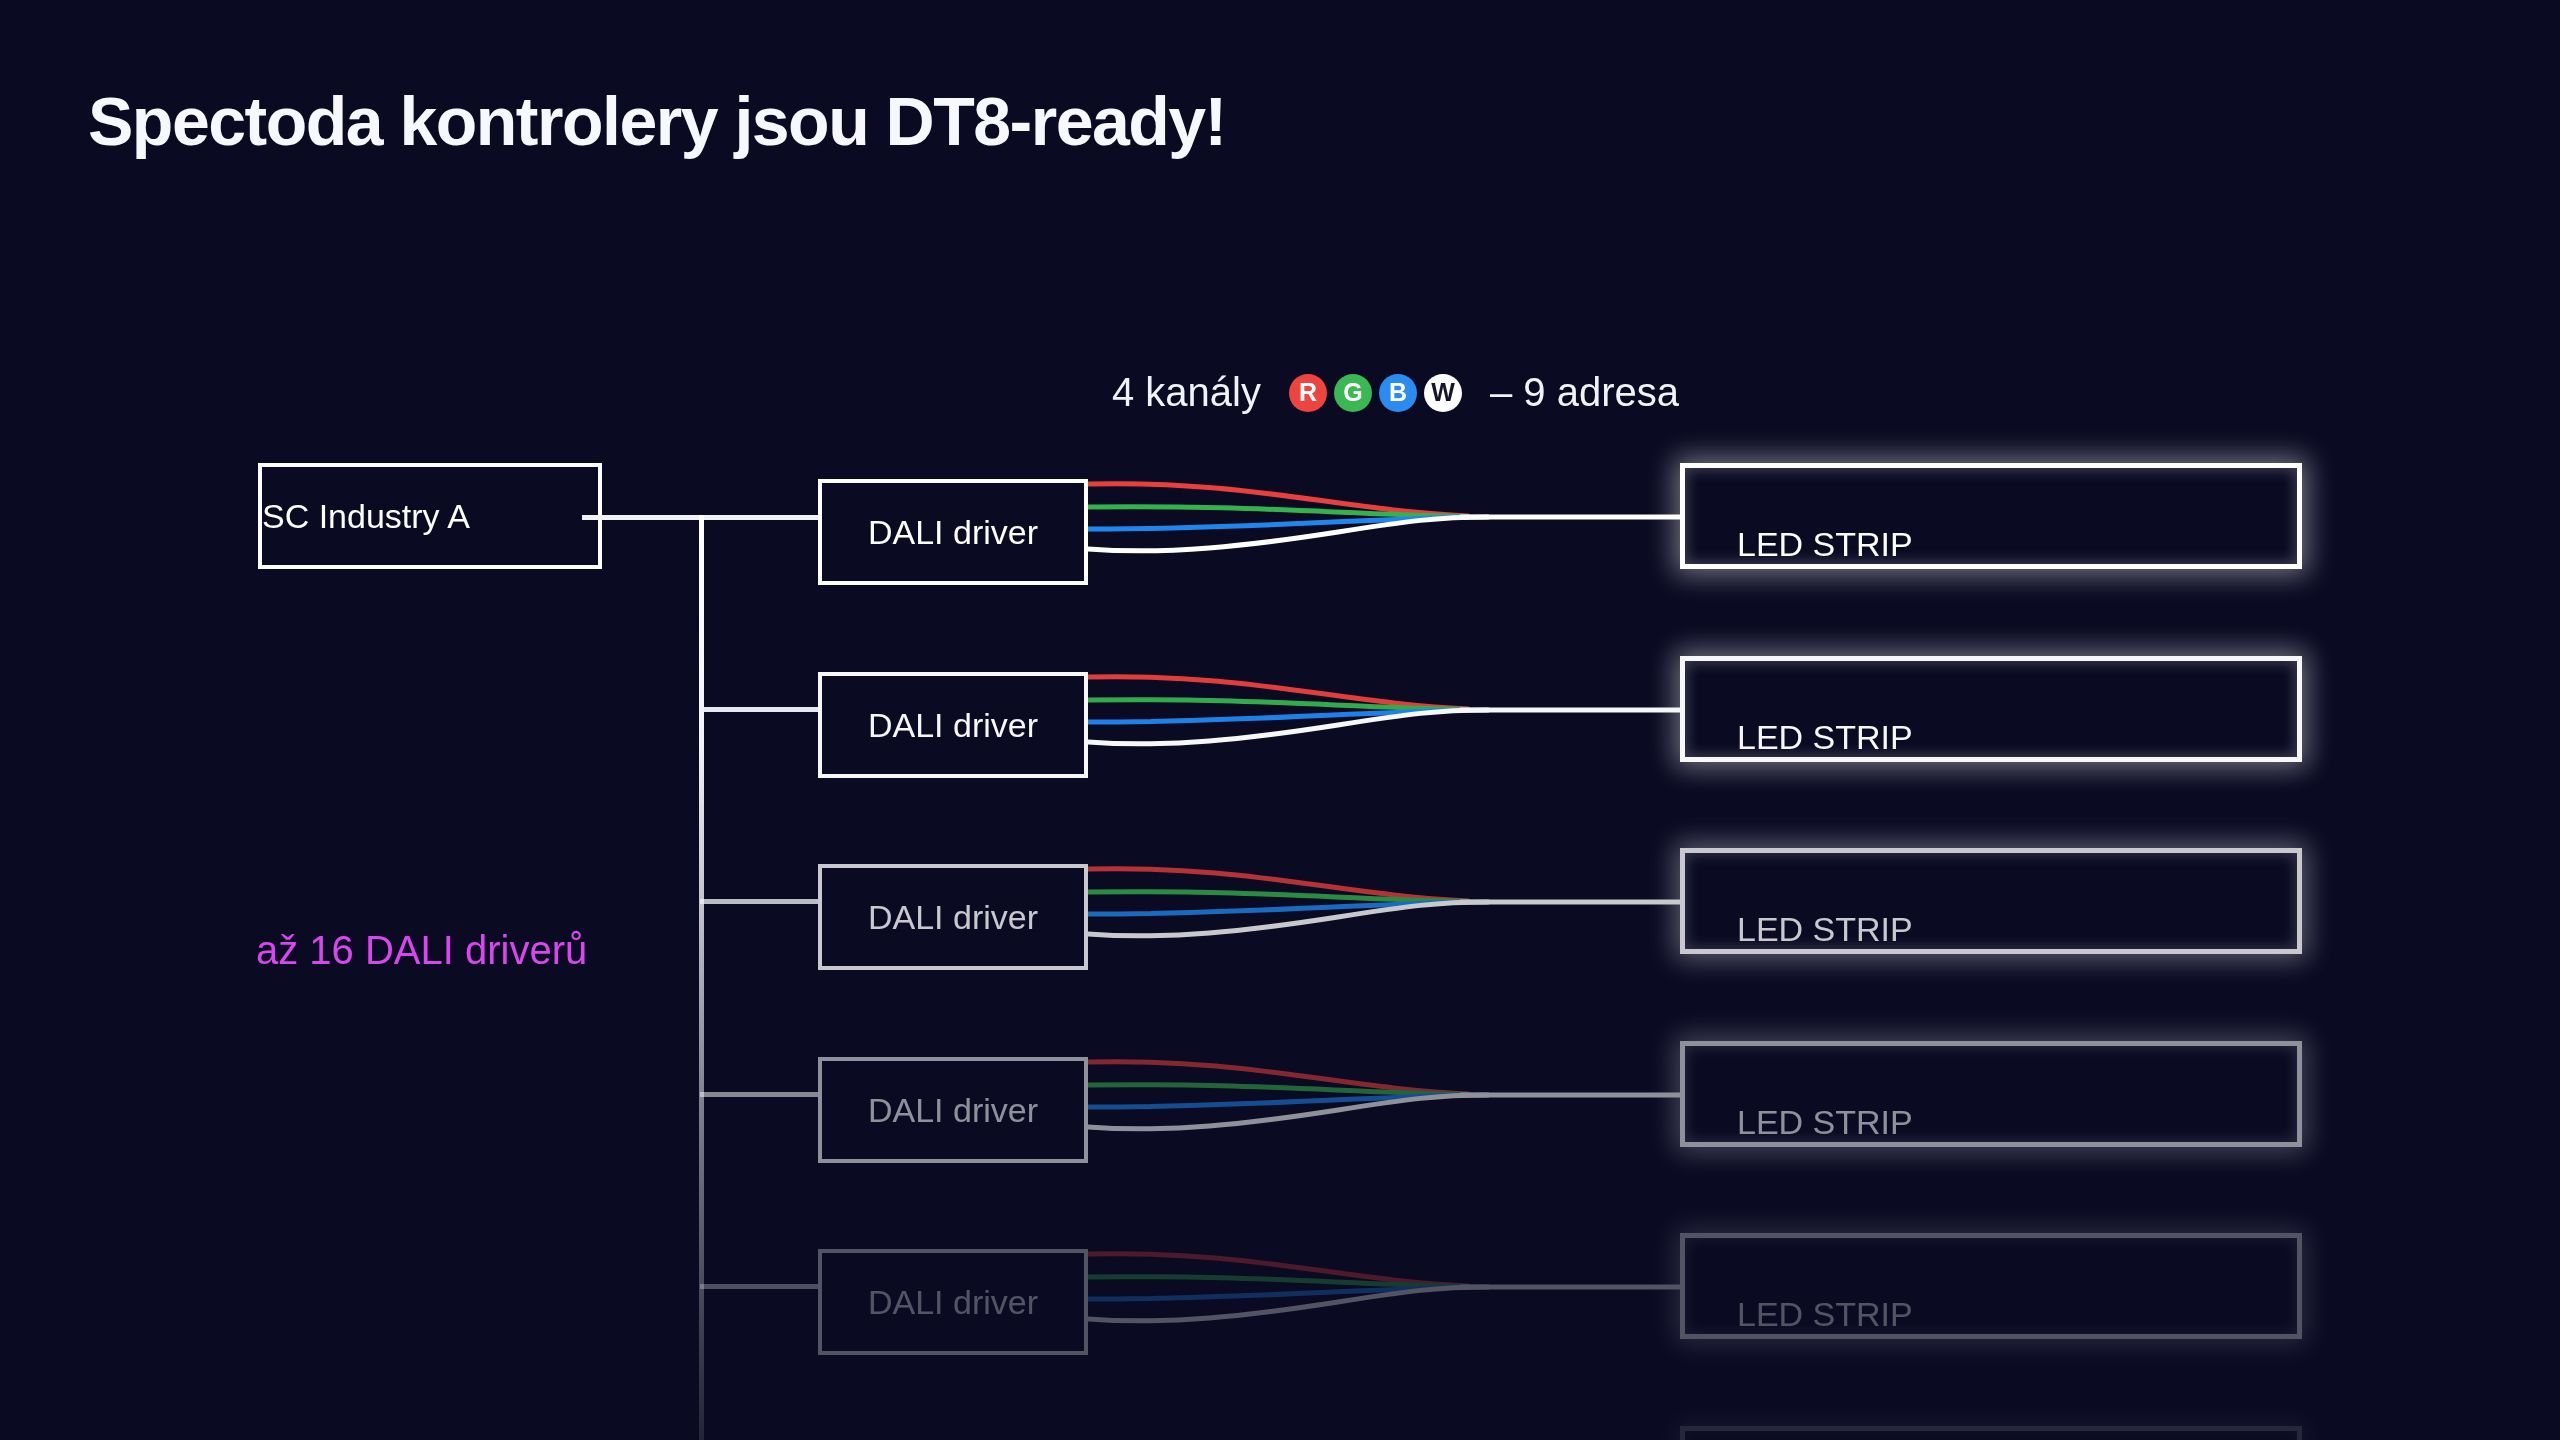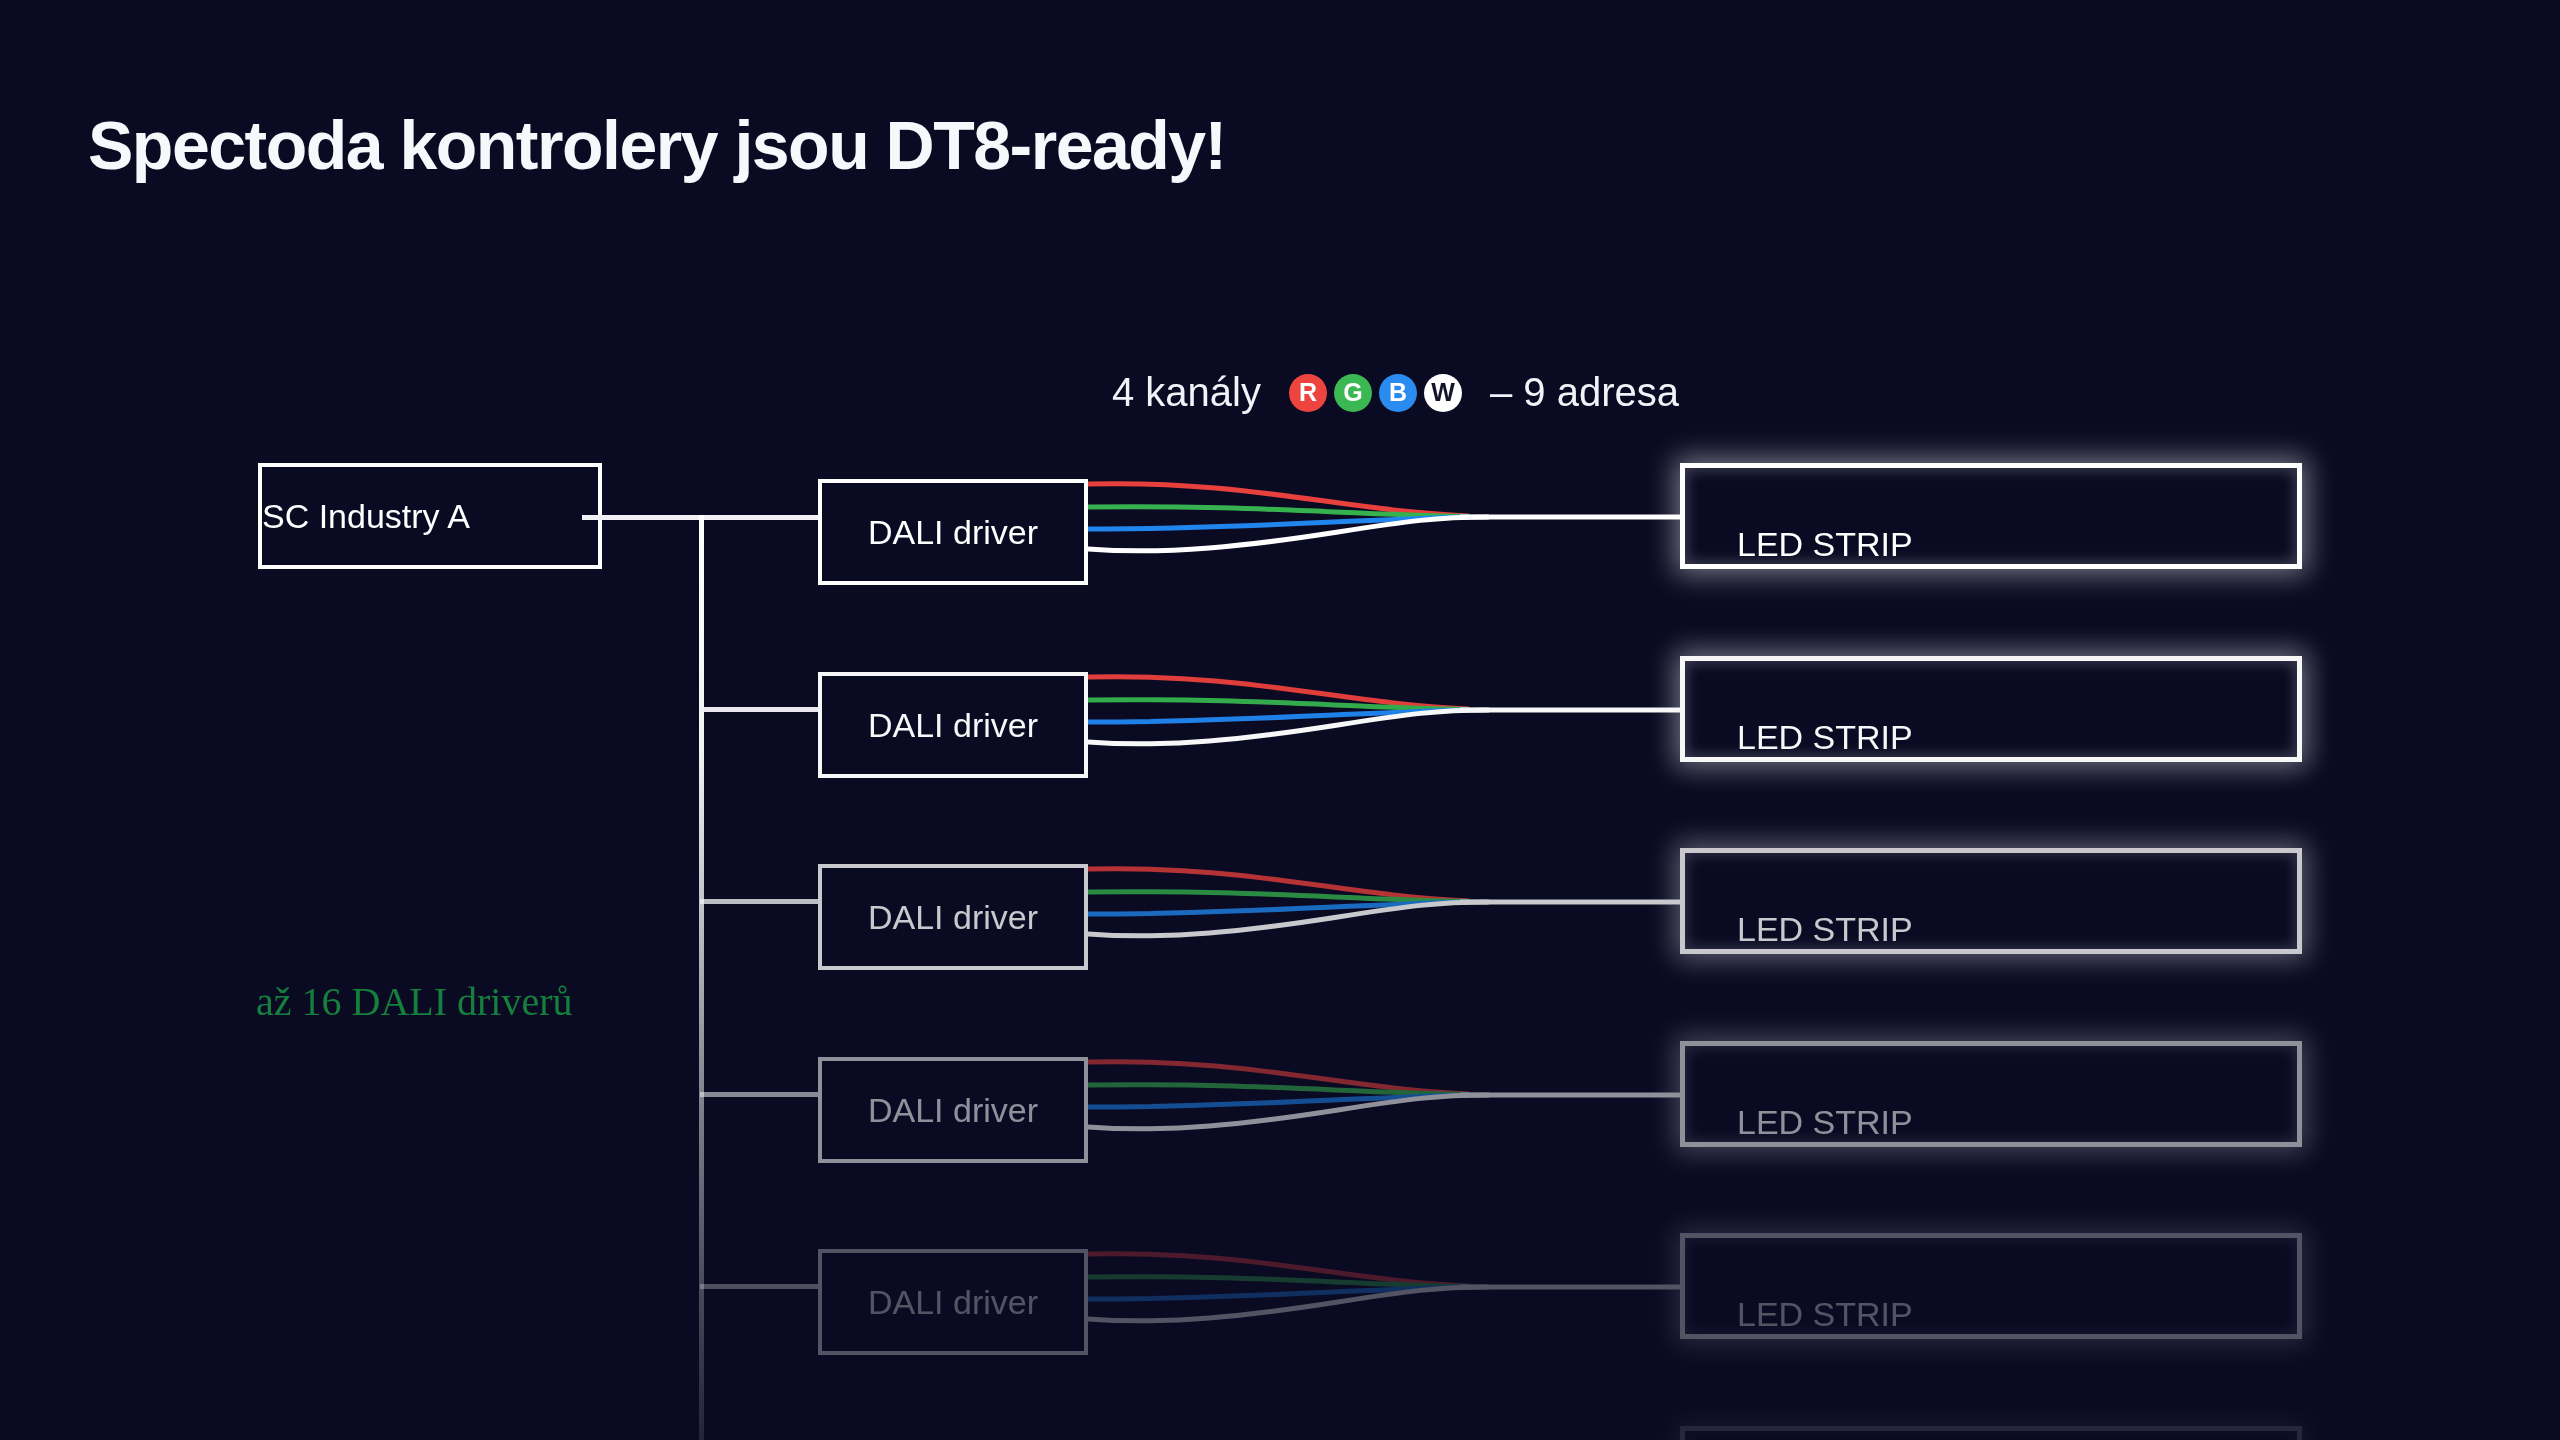--- a/index.html
+++ b/index.html
@@ -11,21 +11,20 @@
     color: #ffffff;
   }
 
   .title {
     position: absolute;
     left: 88px; top: 82px;
     font-size: 68px;
     font-weight: 700;
     letter-spacing: -1.5px;
     color: #f7f8fc;
-    margin-top: 24px;
   }
 
   
   .caption {
     position: absolute;
     left: 1112px; top: 370px;
     display: flex;
     align-items: center;
     gap: 28px;
     font-size: 40px;
@@ -73,26 +72,25 @@
     width: 622px; height: 106px;
     border: 5px solid #ffffff;
     padding-left: 52px;
     box-shadow: 0 0 26px 5px rgba(255,255,255,0.45),
                 inset 0 0 14px 2px rgba(255,255,255,0.22);
     align-items: flex-end;
   }
 
   .side-note {
     position: absolute;
-    left: 256px; top: 978px;
+    left: 256px; top: 928px;
     font-size: 40px;
     font-weight: 400;
-    color: #15803d;
+    color: #d946ef;
     white-space: nowrap;
-    font-family: Liberation Serif, serif;
   }
 
   
   .line { position: absolute; background: #f0f0f5; }
   .sc-connector { left: 582px; top: 515px; width: 236px; height: 5px; }
   .trunk {
     left: 699px; top: 515px; width: 5px; height: 925px;
     background: linear-gradient(180deg,
       rgba(255,255,255,1) 0%,
       rgba(255,255,255,0.95) 25%,

